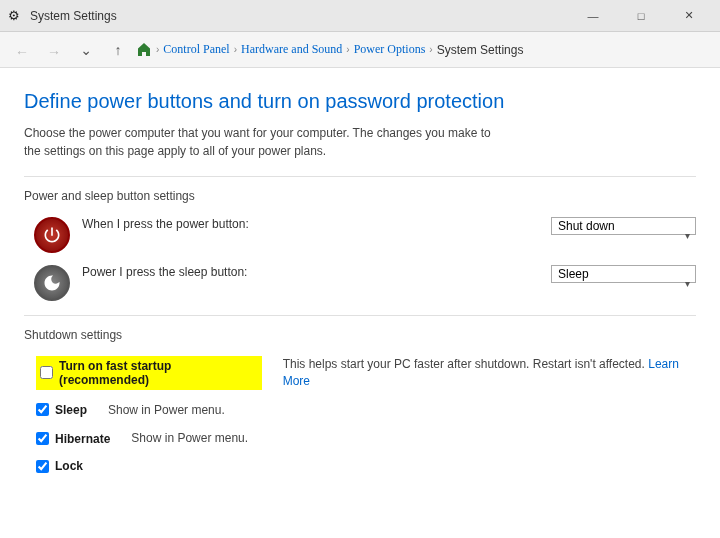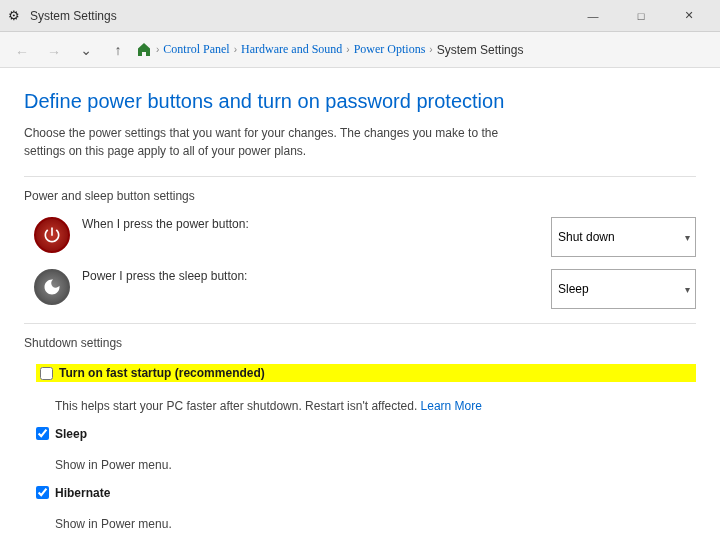--- a/index.html
+++ b/index.html
@@ -190,21 +190,21 @@
       flex: 1;
     }
 
     .dropdown-wrapper {
       position: relative;
       width: 145px;
     }
 
     .dropdown-wrapper select {
       width: 100%;
-      height: 40px;
+      height: 18px;
       border: 1px solid #aaa;
       background: white;
       font-size: 12px;
       padding: 1px 6px;
       appearance: none;
       -webkit-appearance: none;
       cursor: pointer;
       padding-right: 24px;
     }
 
@@ -225,22 +225,21 @@
 
     .shutdown-items {
       padding-left: 12px;
       display: flex;
       flex-direction: column;
       gap: 12px;
     }
 
     .shutdown-item {
       display: flex;
-      flex-direction: column;
-      gap: 16px;
+      gap: 2px;
     }
 
     .checkbox-row {
       display: flex;
       align-items: center;
       gap: 6px;
     }
 
     .checkbox-input {
       width: 13px;
@@ -305,21 +304,21 @@
     <a class="breadcrumb-link">Power Options</a>
     <span class="breadcrumb-sep">›</span>
     <span class="breadcrumb-current">System Settings</span>
   </div>
 </div>
 
 <div class="main-content">
   <div class="content">
 
     <div class="page-title">Define power buttons and turn on password protection</div>
-    <div class="page-description">Choose the power settings that you want for your changes. The changes you make to the settings on this page apply to all of your power plans.</div>
+    <div class="page-description">Choose the power computer that you want for your computer. The changes you make to the settings on this page apply to all of your power plans.</div>
 
     <hr class="section-divider">
 
     <div class="section-label">Power and sleep button settings</div>
 
     <div class="button-settings">
 
       <div class="button-row">
         <div class="power-icon power">
           <svg viewBox="0 0 24 24">

